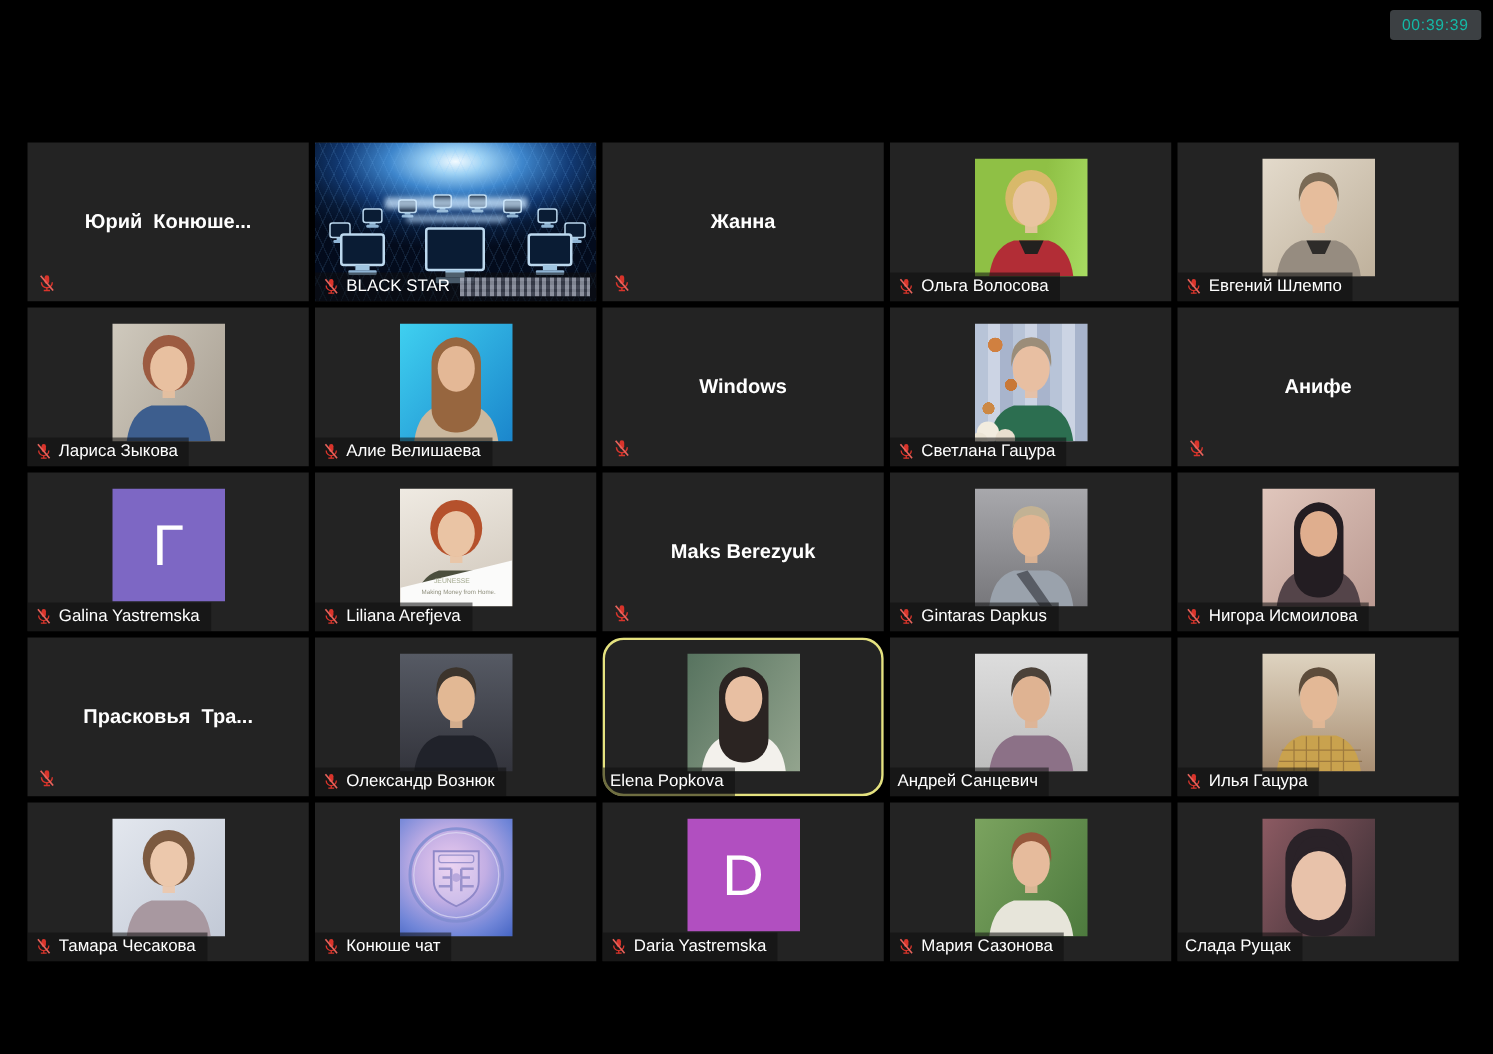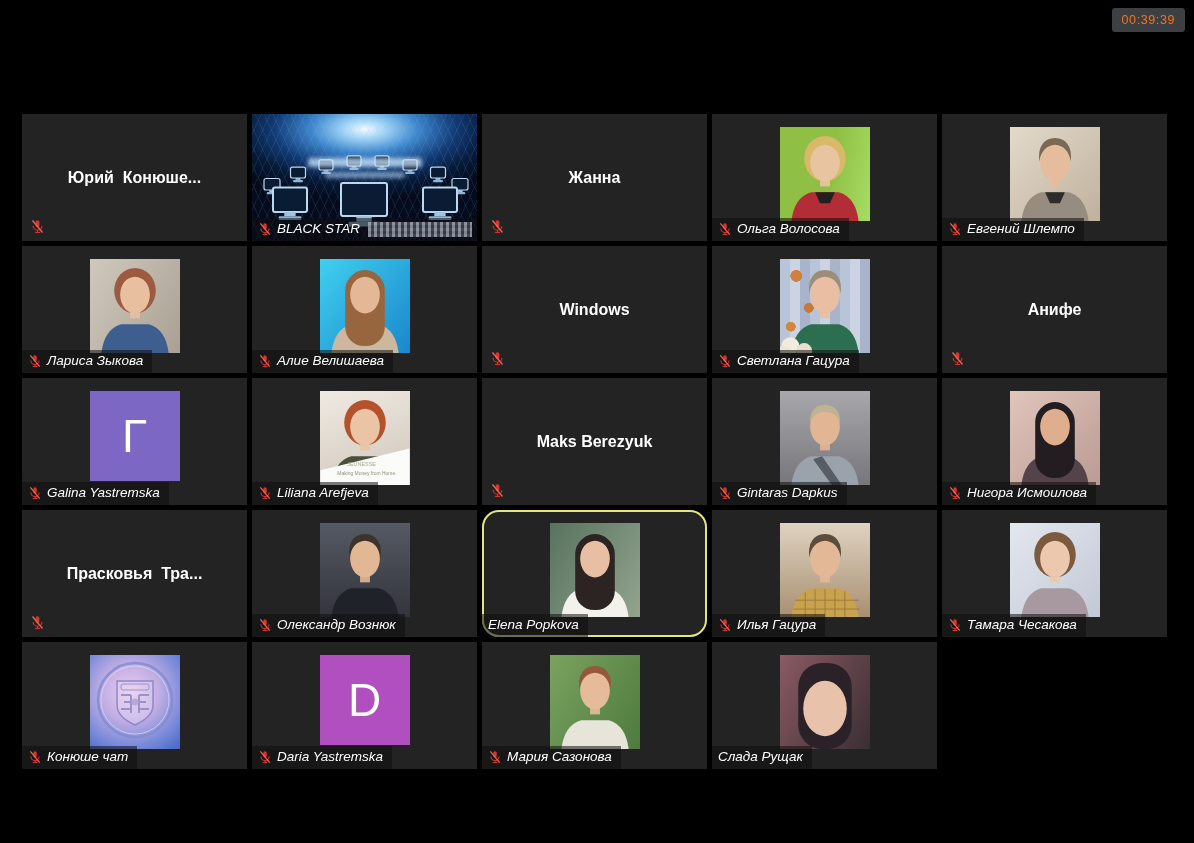--- a/index.html
+++ b/index.html
@@ -4,21 +4,21 @@
 <style>
   html,body{margin:0;padding:0;}
   body{
     width:1194px;height:843px;
     background:#000;
     font-family:"Liberation Sans",sans-serif;
     position:relative;overflow:hidden;
   }
   .timer{
     position:absolute;top:8px;right:9px;
-    background:#3c4043;color:#f97316;
+    background:#3c4043;color:#14b8a6;
     font-size:12.5px;letter-spacing:.6px;
     padding:5px 10px;border-radius:3px;
   }
   .grid{
     position:absolute;left:22px;top:94px;
     width:1145px;height:655px;
     display:grid;
     grid-template-columns:repeat(5,1fr);
     grid-template-rows:repeat(5,1fr);
     gap:5px;
@@ -53,21 +53,21 @@
   }
   .vid-blur{position:absolute;border-radius:2px;filter:blur(2px);background:rgba(208,233,255,.75);z-index:2;}
   .vid-blur.b1{left:56px;top:44px;width:114px;height:9px;}
   .vid-blur.b2{left:73px;top:58px;width:80px;height:6px;background:rgba(190,220,250,.6);}
   .label{
     position:absolute;left:0;bottom:0;z-index:3;
     display:flex;align-items:center;gap:5px;
     padding:3px 9px 4px 6px;
     background:rgba(15,15,15,0.55);
     color:#fff;font-size:13.5px;line-height:16px;
-    max-width:100%;white-space:nowrap;font-style:italic;
+    max-width:100%;white-space:nowrap;
   }
   .corner-mic{position:absolute;left:8px;bottom:6px;z-index:3;}
   .mic svg{display:block;}
   .redacted{
     display:inline-block;width:104px;height:15px;margin-left:3px;
     background:
       repeating-linear-gradient(90deg, rgba(170,175,190,.8) 0 3px, rgba(60,65,80,.8) 3px 6px),
       repeating-linear-gradient(0deg, #8a8f9c 0 3px, #3a3e48 3px 6px);
     opacity:.85;
   }
@@ -497,20 +497,37 @@
         <svg viewBox="0 0 90 95" width="90" height="94">
           <path d="M11,95 Q14,71 31,66 L59,66 Q76,71 79,95 Z" fill="#f3f1ec"></path>
           <rect x="25" y="12" width="40" height="76" rx="19" fill="#2b2422"></rect>
           <ellipse cx="45" cy="36" rx="15" ry="19" fill="#e8bfa2"></ellipse>
           <path d="M29,35 Q27,12 45,11 Q63,12 61,35 Q58,19 45,18 Q32,19 29,35 Z" fill="#2b2422"></path>
         </svg>
       </div>
     <div class="label">
 
       <span>Elena Popkova</span>
+
+    </div>
+
+  </div>
+    <div class="tile">
+
+    <div class="avatar" style="background: linear-gradient(rgb(221, 221, 221), rgb(189, 189, 189));">
+        <svg viewBox="0 0 90 95" width="90" height="94">
+          <path d="M11,95 Q14,71 31,66 L59,66 Q76,71 79,95 Z" fill="#8c7187"></path>
+          <path d="M40,48 h10 v12 h-10 Z" fill="#dfb392" opacity="0.9"></path>
+          <ellipse cx="45" cy="36" rx="15" ry="19" fill="#dfb392"></ellipse>
+          <path d="M29,35 Q27,12 45,11 Q63,12 61,35 Q58,19 45,18 Q32,19 29,35 Z" fill="#4c4239"></path>
+        </svg>
+      </div>
+    <div class="label">
+
+      <span>Андрей Санцевич</span>
 
     </div>
 
   </div>
     <div class="tile">
 
     <div class="avatar" style="background: linear-gradient(rgb(222, 211, 192), rgb(169, 143, 115));">
         <svg viewBox="0 0 90 95" width="90" height="94">
           <path d="M11,95 Q14,71 31,66 L59,66 Q76,71 79,95 Z" fill="#c9a24e"></path>
           <g stroke="#7a5a30" stroke-width="1" opacity="0.55">

